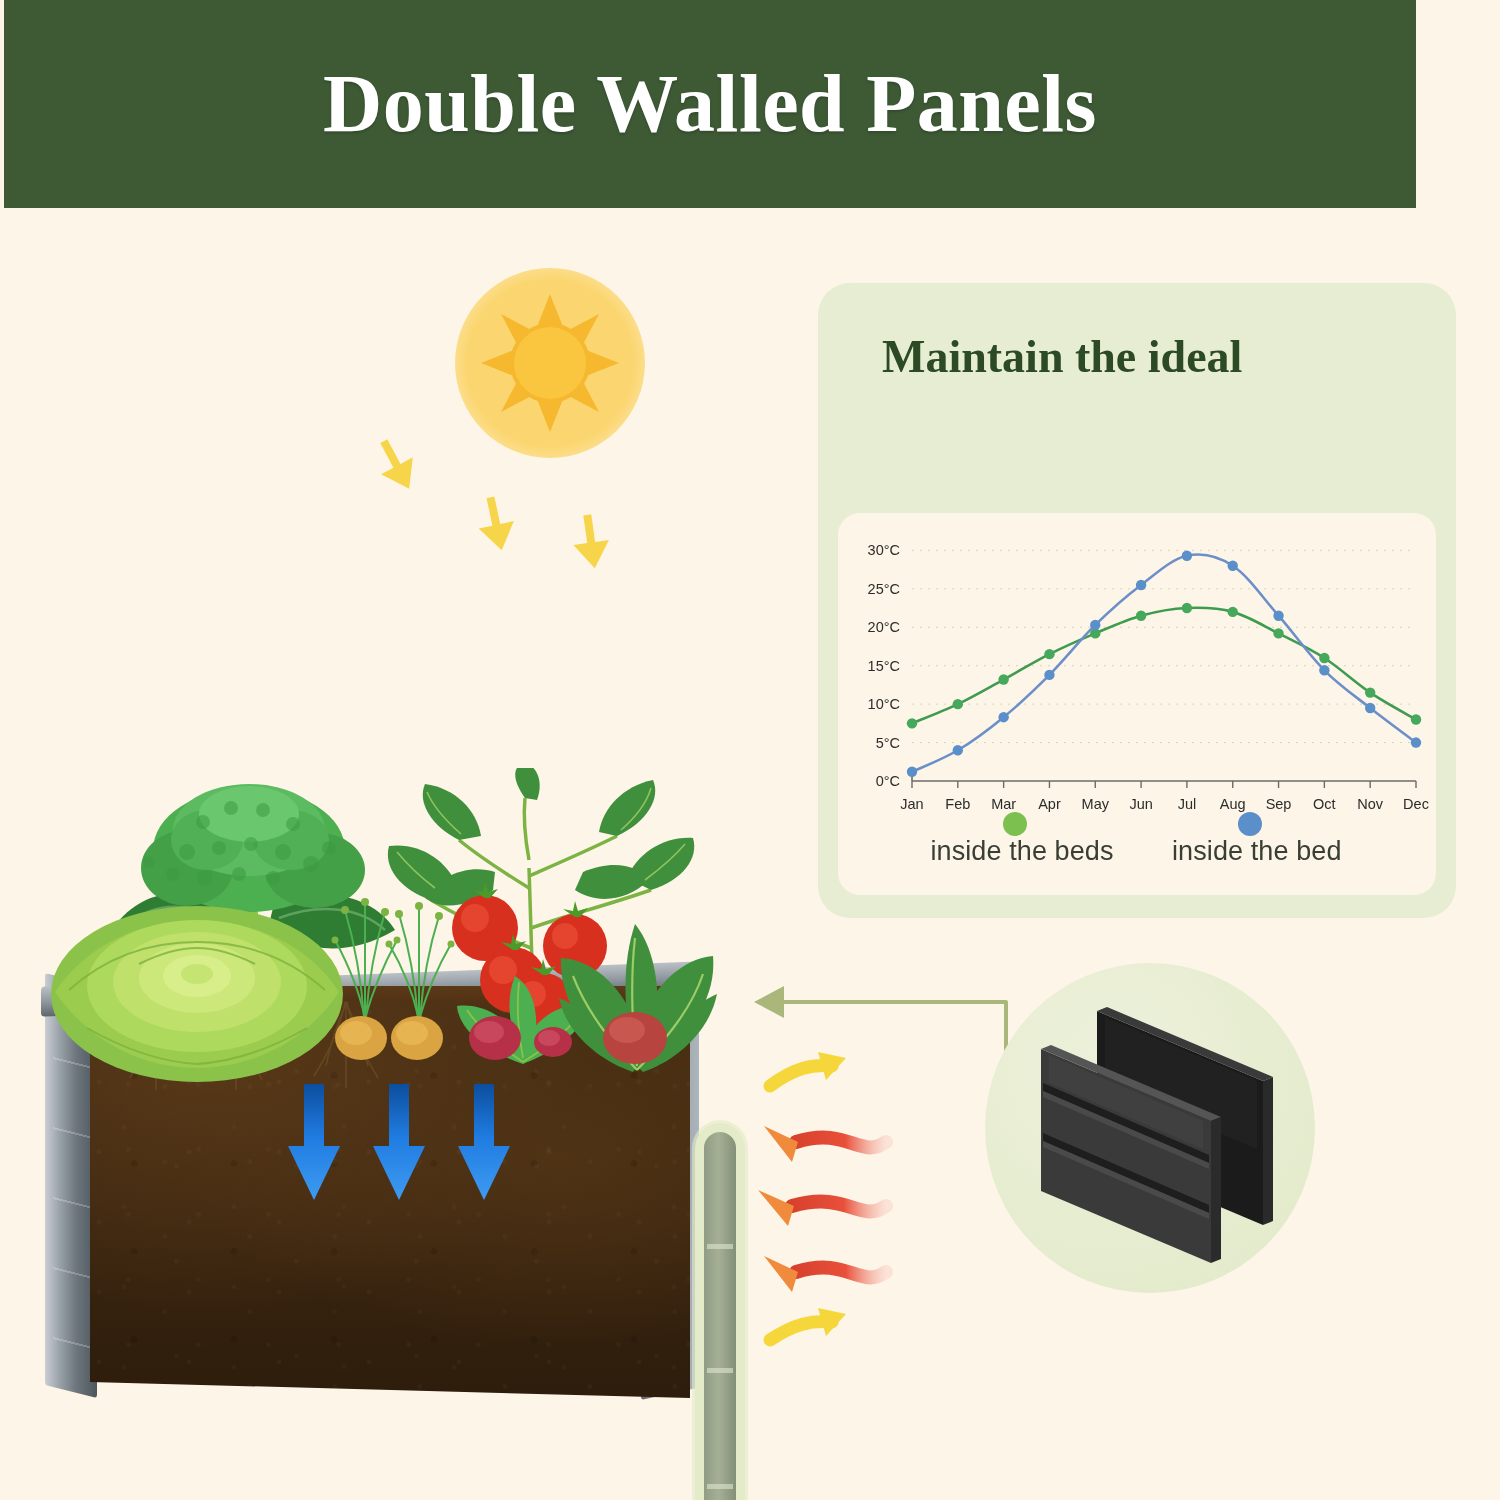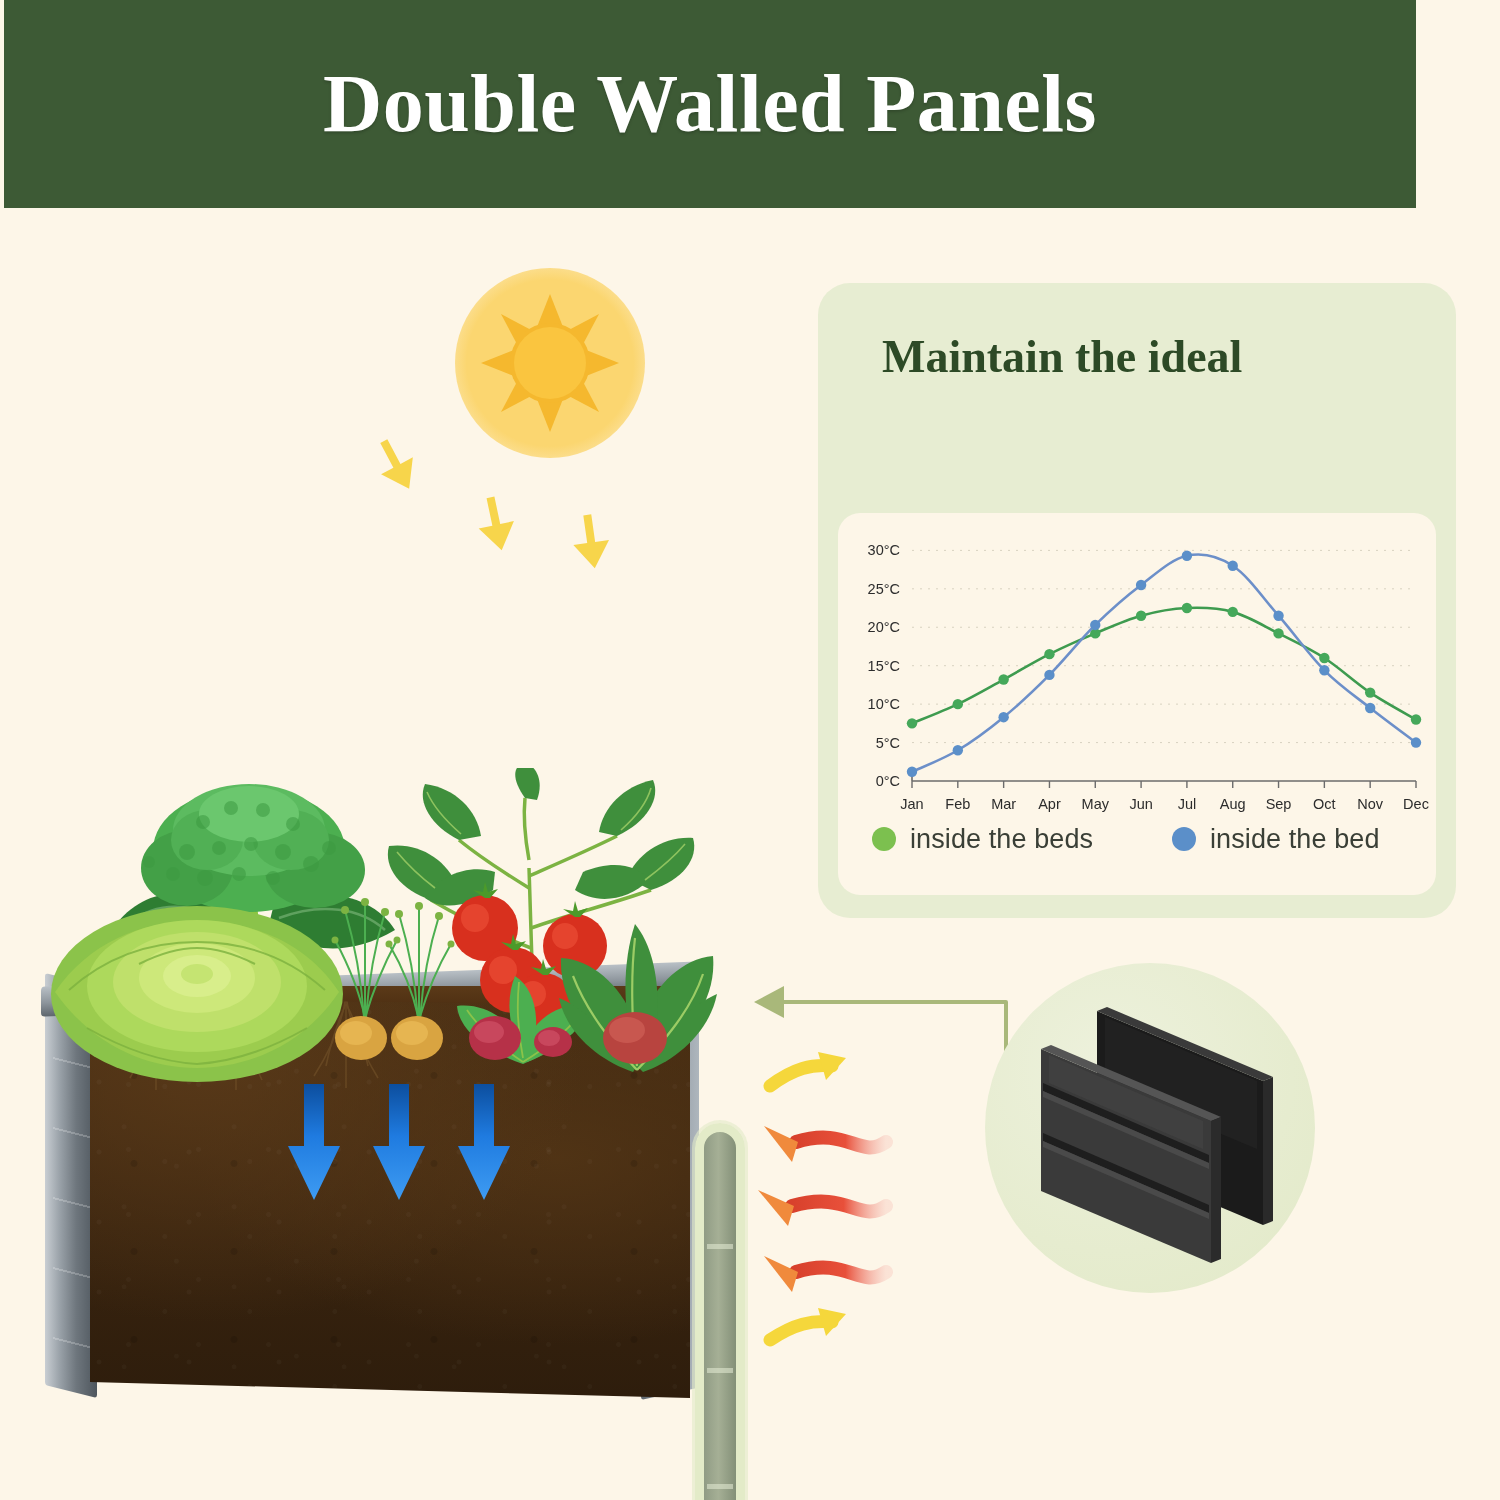--- a/index.html
+++ b/index.html
@@ -126,21 +126,21 @@
   .plot{ position:absolute; left:0; top:0; width:598px; height:382px; }
   .plot svg{ display:block; }
 
   .ytick{ font-size:14.5px; fill:#2C2C2C; font-family:"Liberation Sans", sans-serif; text-anchor:end; }
   .xtick{ font-size:14.5px; fill:#2C2C2C; font-family:"Liberation Sans", sans-serif; text-anchor:middle; }
 
   .legend{
     position:absolute; left:34px; top:303px; width:560px; height:46px;
     display:flex; align-items:center;
   }
-  .legend-item{ display:flex; align-items:center; }
+  .legend-item{ display:flex; align-items:center;flex-direction:column; }
   .legend-item.first{ width:300px; }
   .legend-dot{ width:24px; height:24px; border-radius:50%; margin-right:14px; flex:0 0 auto; }
   .legend-label{ font-size:27px; color:#3A3F36; letter-spacing:.1px; }
 
   
   .panel-circle{
     position:absolute; left:985px; top:963px; width:330px; height:330px;
     border-radius:50%;
     background:radial-gradient(circle at 38% 32%, #EDF1DC 0%, #E6ECCF 60%, #E2E9C8 100%);
   }

